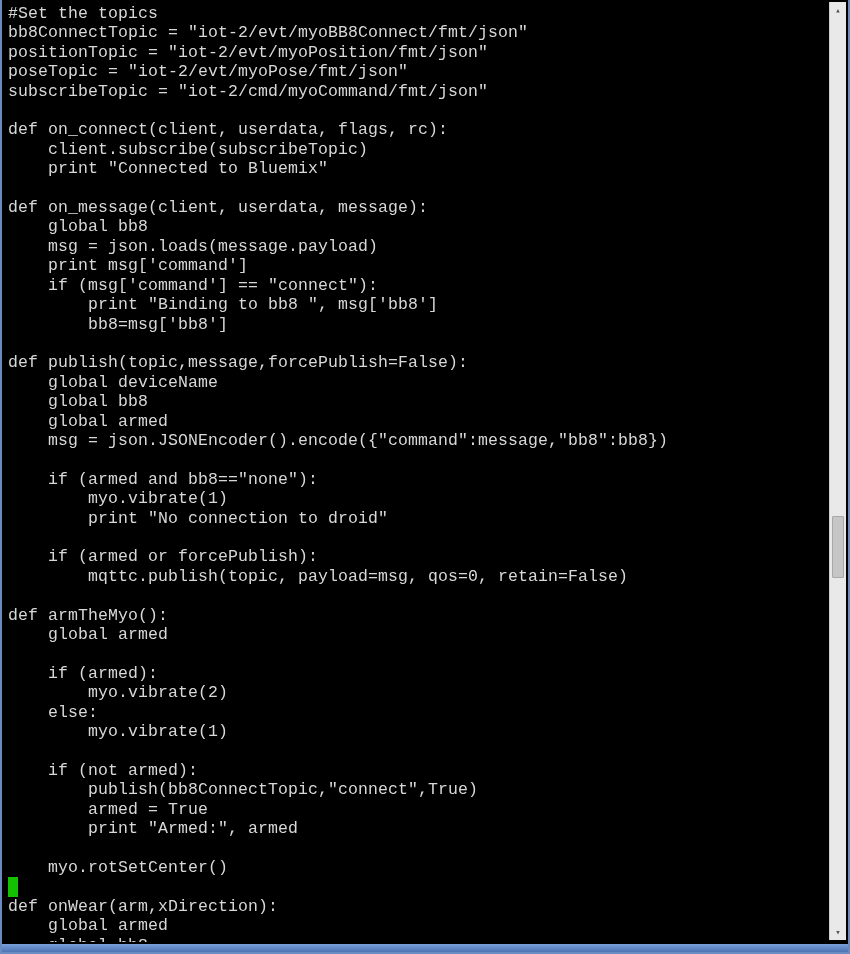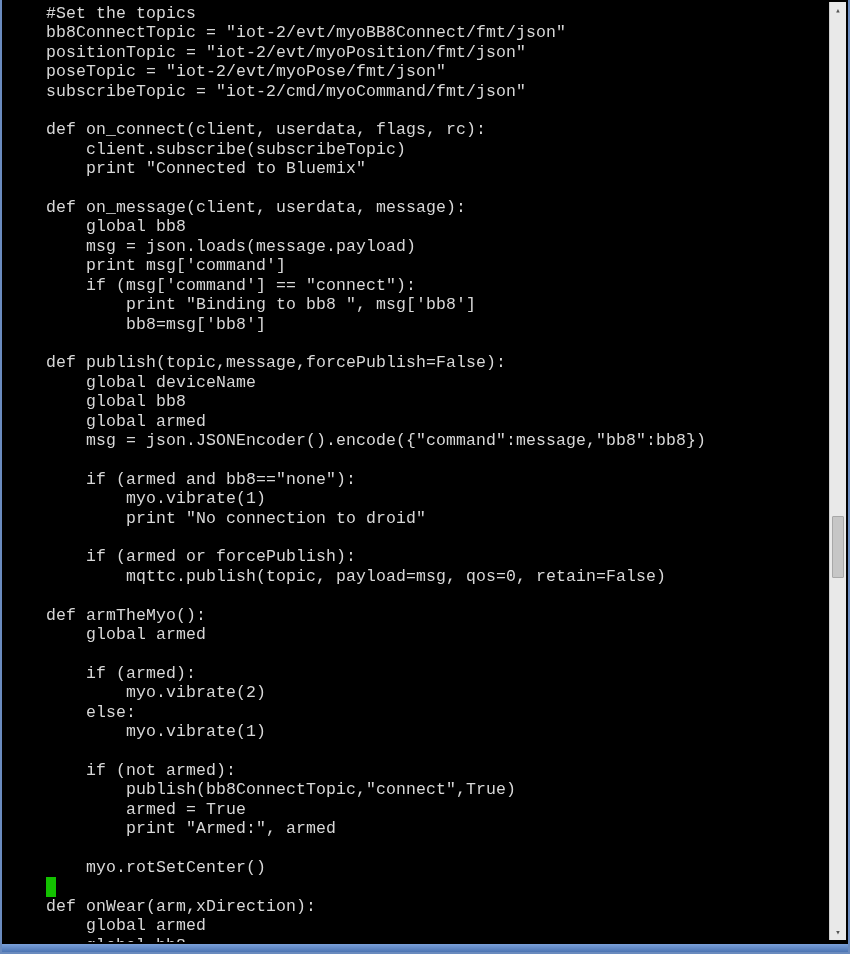--- a/index.html
+++ b/index.html
@@ -29,21 +29,20 @@
     left: 0;
     right: 18px;
     bottom: 10px;
     padding: 4px 0 0 6px;
     color: #d8d8d8;
     font-size: 16.5px;
     line-height: 19.4px;
     white-space: pre;
     overflow: hidden;
     letter-spacing: 0.1px;
-    margin-left: 38px;
   }
   .scrollbar {
     position: absolute;
     top: 2px;
     right: 2px;
     bottom: 12px;
     width: 16px;
     background: #e9e9e9;
     border-left: 1px solid #cfcfcf;
   }

